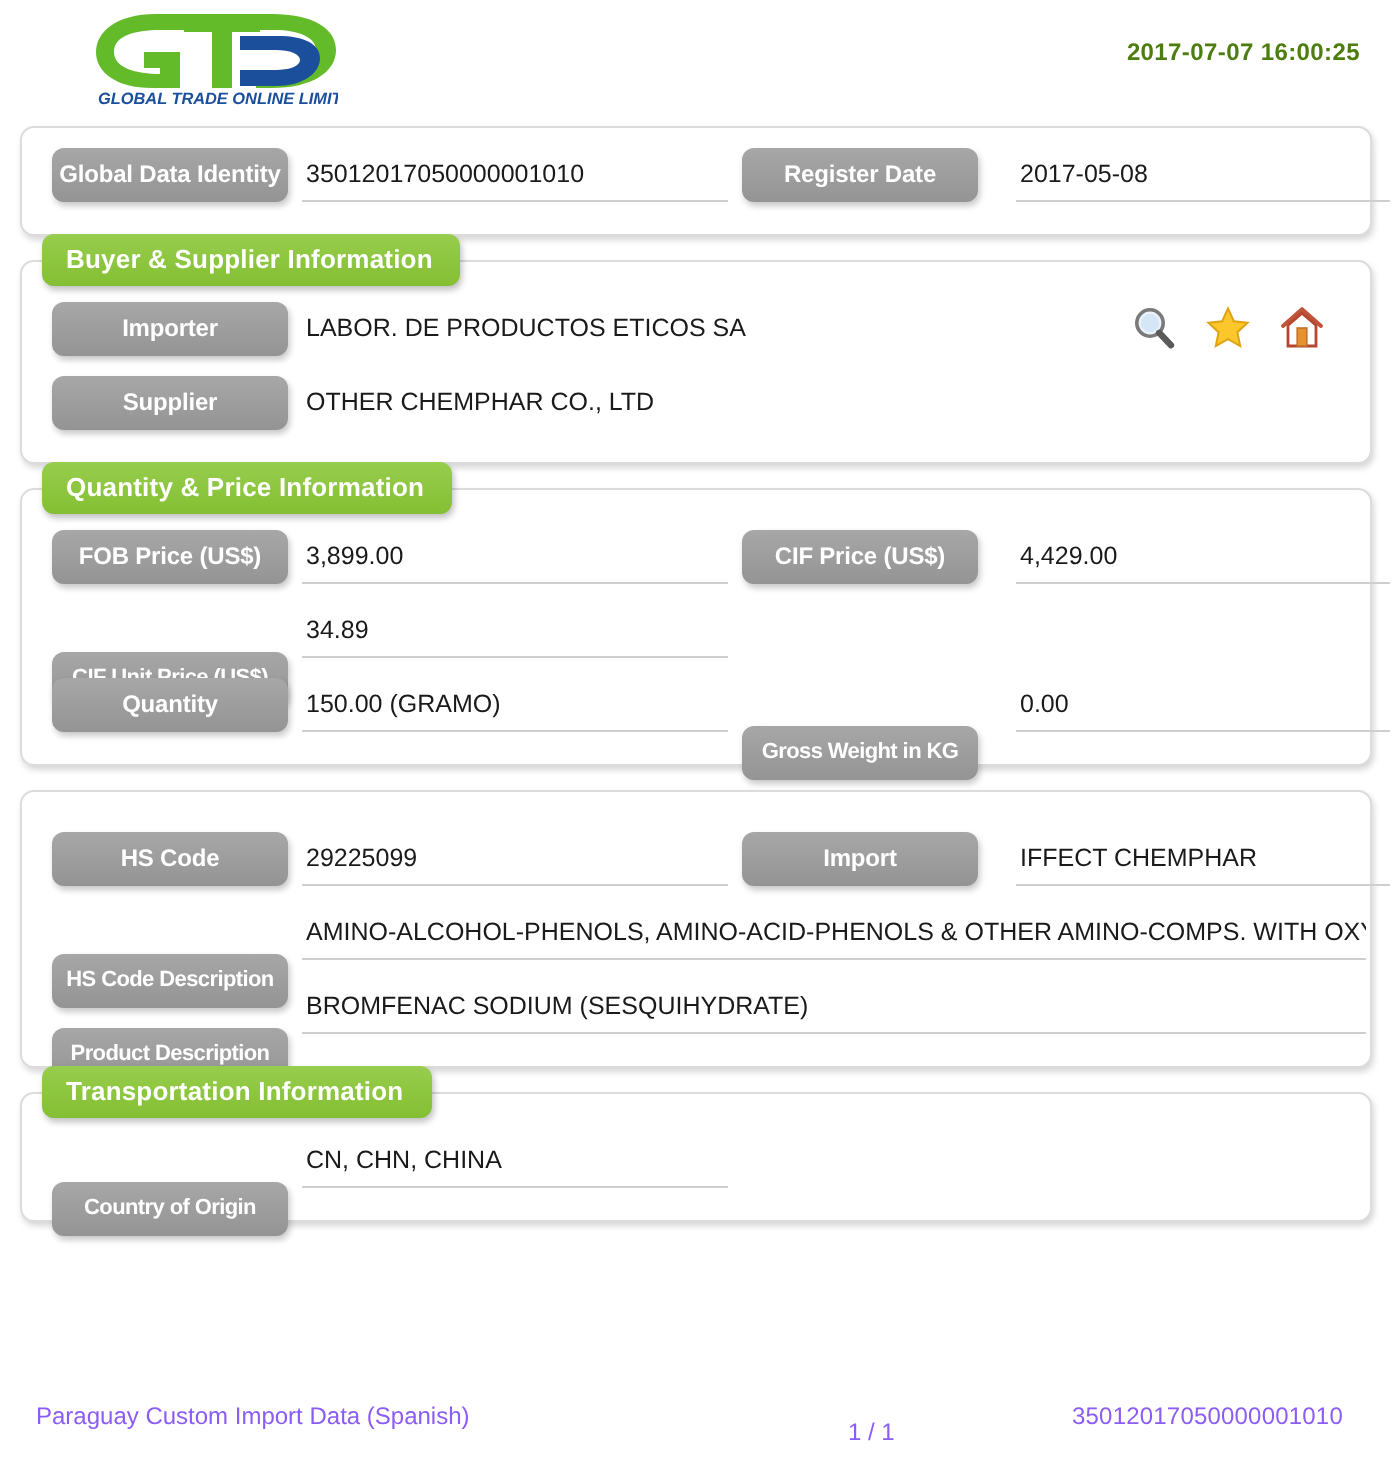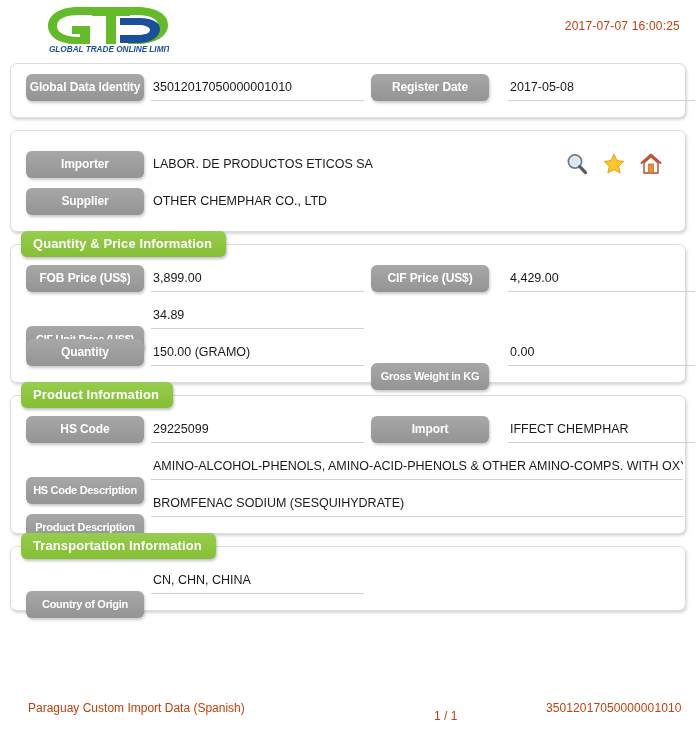--- a/index.html
+++ b/index.html
@@ -28,22 +28,23 @@
     top: 4px;
     width: 125px;
     height: 50px;
   }
   .logo svg { display: block; }
   .header-date {
     position: absolute;
     right: 16px;
     top: 19px;
     font-size: 12px;
-    color: #c2410c;
+    color: #4d7c0f;
     letter-spacing: 0.2px;
+    font-weight: bold;
   }
 
   
   .panel {
     position: relative;
     margin: 0 10px 12px 10px;
     border: 1px solid #dcdcdc;
     border-radius: 7px;
     background: #ffffff;
     box-shadow: 1px 2px 3px rgba(0,0,0,0.16);
@@ -136,22 +137,21 @@
   }
 
   
   .footer {
     position: absolute;
     left: 0;
     bottom: 10px;
     width: 552px;
     height: 22px;
     font-size: 12px;
-    color: #c2410c;
-    margin-left: 10px;
+    color: #8b5cf6;
   }
   .footer-left  { position: absolute; left: 18px;  top: 0; }
   .footer-mid   { position: absolute; left: 424px; top: 8px; }
   .footer-right { position: absolute; left: 536px; top: 0; letter-spacing: 0.1px; }
 </style>
 </head>
 <body>
 
 <div class="page">
 
@@ -177,20 +177,21 @@
       <div class="row">
         <div class="fieldlabel col-l-label">Global Data Identity</div>
         <div class="fieldvalue col-l-value">35012017050000001010</div>
         <div class="fieldlabel col-r-label">Register Date</div>
         <div class="fieldvalue col-r-value">2017-05-08</div>
       </div>
     </div>
   </div>
 
   <div class="panel">
+    <div class="panel-legend">Buyer &amp; Supplier Information</div>
     <div class="panel-body with-legend">
 
       <div class="row">
         <div class="fieldlabel col-l-label">Importer</div>
         <div class="fieldvalue col-l-value plain noline">LABOR. DE PRODUCTOS ETICOS SA</div>
 
         <div class="icon-group">
           <span class="icon-btn">
             <svg width="24" height="24" viewBox="0 0 24 24" xmlns="http://www.w3.org/2000/svg">
               <circle cx="10" cy="9.5" r="6.6" fill="#eaf3fb" stroke="#7a7a7a" stroke-width="1.8"></circle>
@@ -241,21 +242,20 @@
         <div class="fieldlabel col-l-label">Quantity</div>
         <div class="fieldvalue col-l-value">150.00 (GRAMO)</div>
         <div class="fieldlabel col-r-label narrowtext">Gross Weight in KG</div>
         <div class="fieldvalue col-r-value">0.00</div>
       </div>
 
     </div>
   </div>
 
   <div class="panel">
-    <div class="panel-legend">Product Information</div>
     <div class="panel-body with-legend">
 
       <div class="row">
         <div class="fieldlabel col-l-label">HS Code</div>
         <div class="fieldvalue col-l-value">29225099</div>
         <div class="fieldlabel col-r-label">Import</div>
         <div class="fieldvalue col-r-value">IFFECT CHEMPHAR</div>
       </div>
 
       <div class="row">

